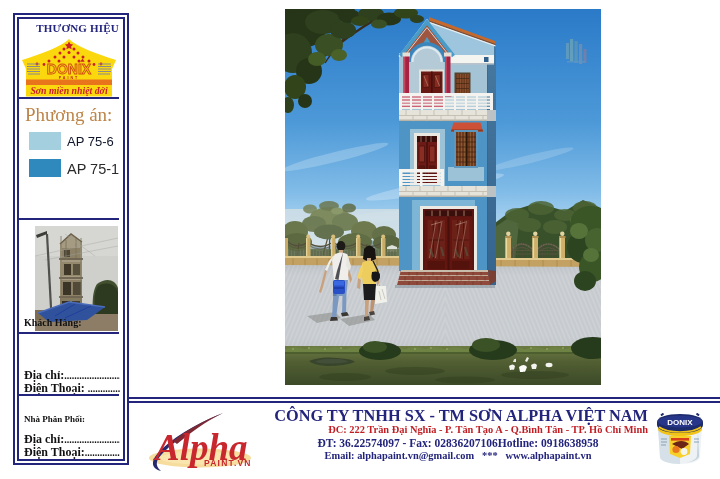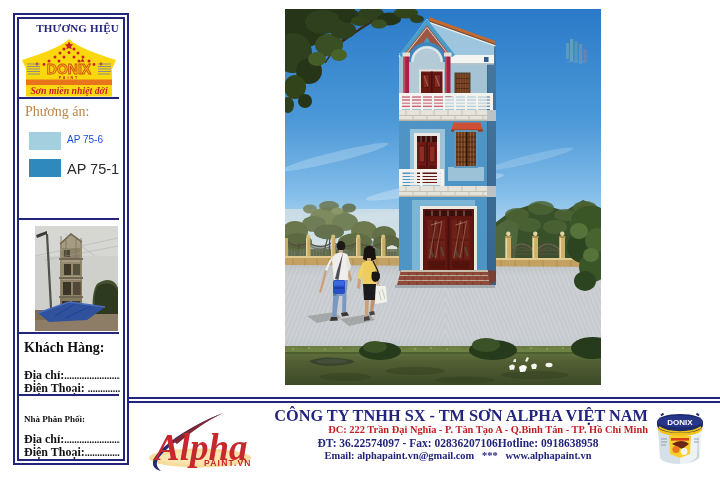--- a/index.html
+++ b/index.html
@@ -51,24 +51,24 @@
 
   <text x="48" y="41.5" text-anchor="middle" font-family="Liberation Sans,sans-serif" font-weight="bold" font-size="3.6" fill="#cc2027" letter-spacing="2">PAINT</text>
 
   <rect x="5" y="42.5" width="86" height="5.5" fill="#e8741c"></rect>
 
   <text x="48" y="57" text-anchor="middle" font-family="Liberation Serif,serif" font-style="italic" font-weight="bold" font-size="9.8" fill="#cc2027">Sơn miền nhiệt đới</text>
 </svg>
 
 <div class="abs" style="left:19px;top:97px;width:100px;height:2px;background:#23247c;"></div>
 
-<div class="abs" style="left:25px;top:104px;font-size:14px;color:#bc8447;">Phương án:</div>
+<div class="abs" style="left:25px;top:104px;font-size:19px;color:#bc8447;">Phương án:</div>
 
 <div class="abs" style="left:29px;top:132px;width:32px;height:18px;background:#a3cfdf;"></div>
-<div class="abs" style="left:67px;top:134px;font-family:'Liberation Sans',sans-serif;font-size:10px;color:#1d4ed8;text-align:center;">AP 75-6</div>
+<div class="abs" style="left:67px;top:134px;font-family:'Liberation Sans',sans-serif;font-size:13px;color:#0f172a;text-align:center;">AP 75-6</div>
 
 <div class="abs" style="left:29px;top:159px;width:32px;height:18px;background:#2f89bd;"></div>
 <div class="abs" style="left:67px;top:161px;font-family:'Liberation Sans',sans-serif;font-size:14.5px;color:#2b2b2b;">AP 75-1</div>
 
 <div class="abs" style="left:19px;top:218px;width:100px;height:2px;background:#23247c;"></div>
 
 <svg class="abs" style="left:35px;top:226px;" width="83" height="105" viewBox="0 0 83 105">
   <rect x="0" y="0" width="83" height="105" fill="#cfcfcb"></rect>
   <rect x="0" y="0" width="83" height="30" fill="#d6d6d2"></rect>
 
@@ -101,21 +101,21 @@
   <rect x="0" y="88" width="83" height="17" fill="#8d7d66"></rect>
   <rect x="0" y="84" width="24" height="10" fill="#7d6c52"></rect>
 
   <path d="M3 87 L34 76 L70 81 L52 94 L14 96 Z" fill="#30519c"></path>
   <path d="M3 87 L34 76 L70 81" fill="none" stroke="#4a6cba" stroke-width="1.6"></path>
   <path d="M20 90 L40 78 M30 92 L56 80" stroke="#20409a" stroke-width="1" fill="none"></path>
 </svg>
 
 <div class="abs" style="left:19px;top:332px;width:100px;height:2px;background:#23247c;"></div>
 
-<div class="abs" style="left:24px;top:340px;font-weight:bold;font-size:14px;color:#111;font-family:Liberation Serif, serif;">Khách Hàng:</div>
+<div class="abs" style="left:24px;top:317px;font-weight:bold;font-size:10px;color:#111;font-family:Liberation Serif, serif;">Khách Hàng:</div>
 
 <div class="abs" style="left:24px;top:368px;width:96px;white-space:nowrap;overflow:hidden;font-weight:bold;font-size:12px;color:#111;">Địa chỉ:<span style="font-size:10px;">..............................</span></div>
 
 <div class="abs" style="left:24px;top:381px;width:96px;white-space:nowrap;overflow:hidden;font-weight:bold;font-size:12px;color:#111;">Điện Thoại: <span style="font-size:10px;">.......................</span></div>
 
 <div class="abs" style="left:19px;top:394px;width:100px;height:2px;background:#23247c;"></div>
 
 <div class="abs" style="left:24px;top:414px;font-weight:bold;font-size:9px;color:#111;">Nhà Phân Phối:</div>
 
 <div class="abs" style="left:24px;top:432px;width:96px;white-space:nowrap;overflow:hidden;font-weight:bold;font-size:12px;color:#111;">Địa chỉ:<span style="font-size:10px;">..............................</span></div>

